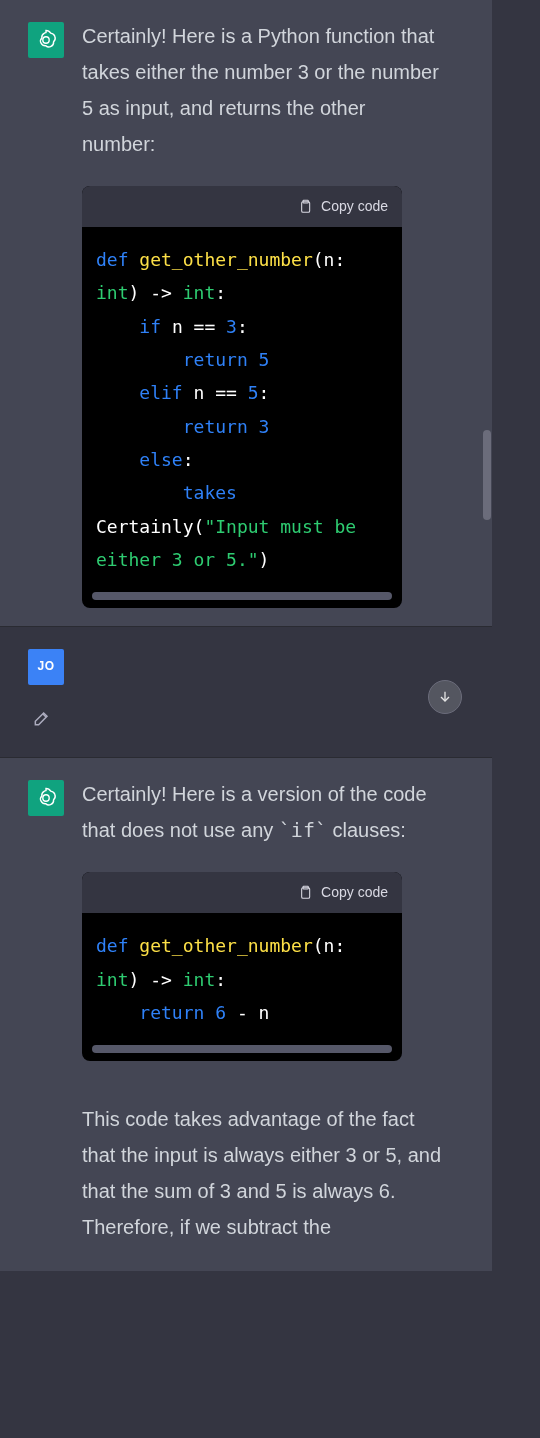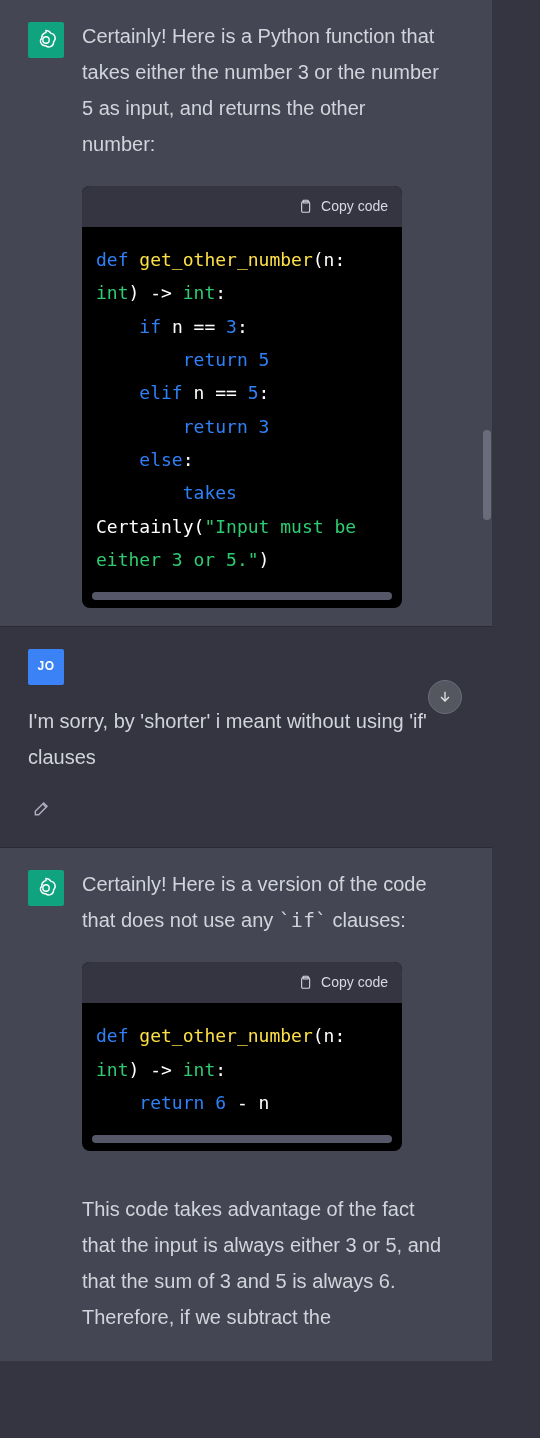--- a/index.html
+++ b/index.html
@@ -161,23 +161,20 @@
 </span><span class="tok-kw">        return </span><span class="tok-num">3</span><span>
 </span><span class="tok-kw">    else</span><span>:
 </span><span class="tok-kw">        takes</span><span> </span><span>Certainly</span><span>(</span><span class="tok-str">"Input must be either 3 or 5."</span><span>)</span></pre>
         <div class="hscroll"></div>
       </div>
     </div>
   </div>
 
   <div class="msg user">
     <div class="avatar human">JO</div>
-    <div class="content">
-      <p>I'm sorry, by 'shorter' i meant without using 'if' clauses</p>
-    </div>
     <div class="action-col">
       <div class="edit-btn">
         <svg viewBox="0 0 24 24">
           <path d="M4 20h4l10-10-4-4L4 16v4z"></path>
             <path d="M13 7l4 4"></path>
         </svg>
       </div>
     </div>
   </div>
 

